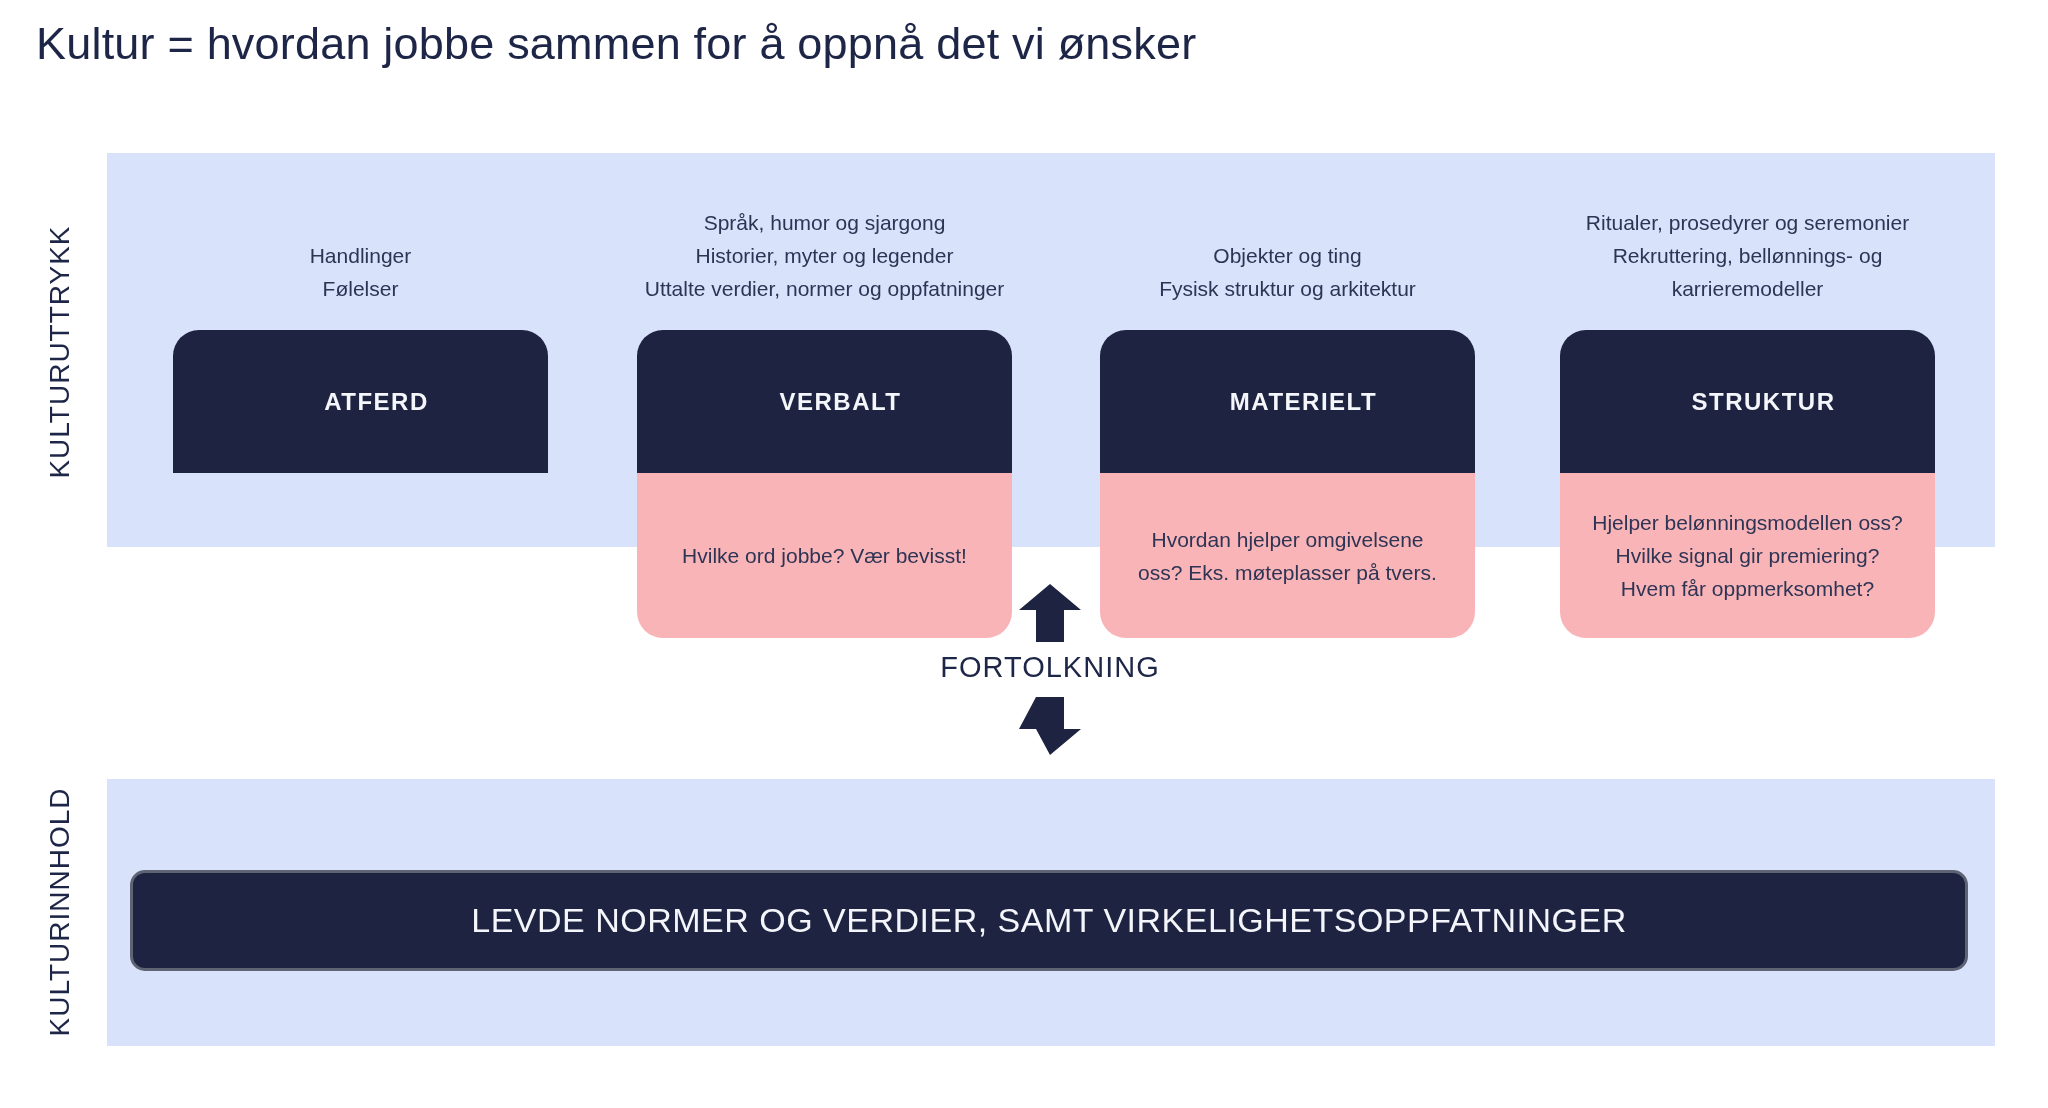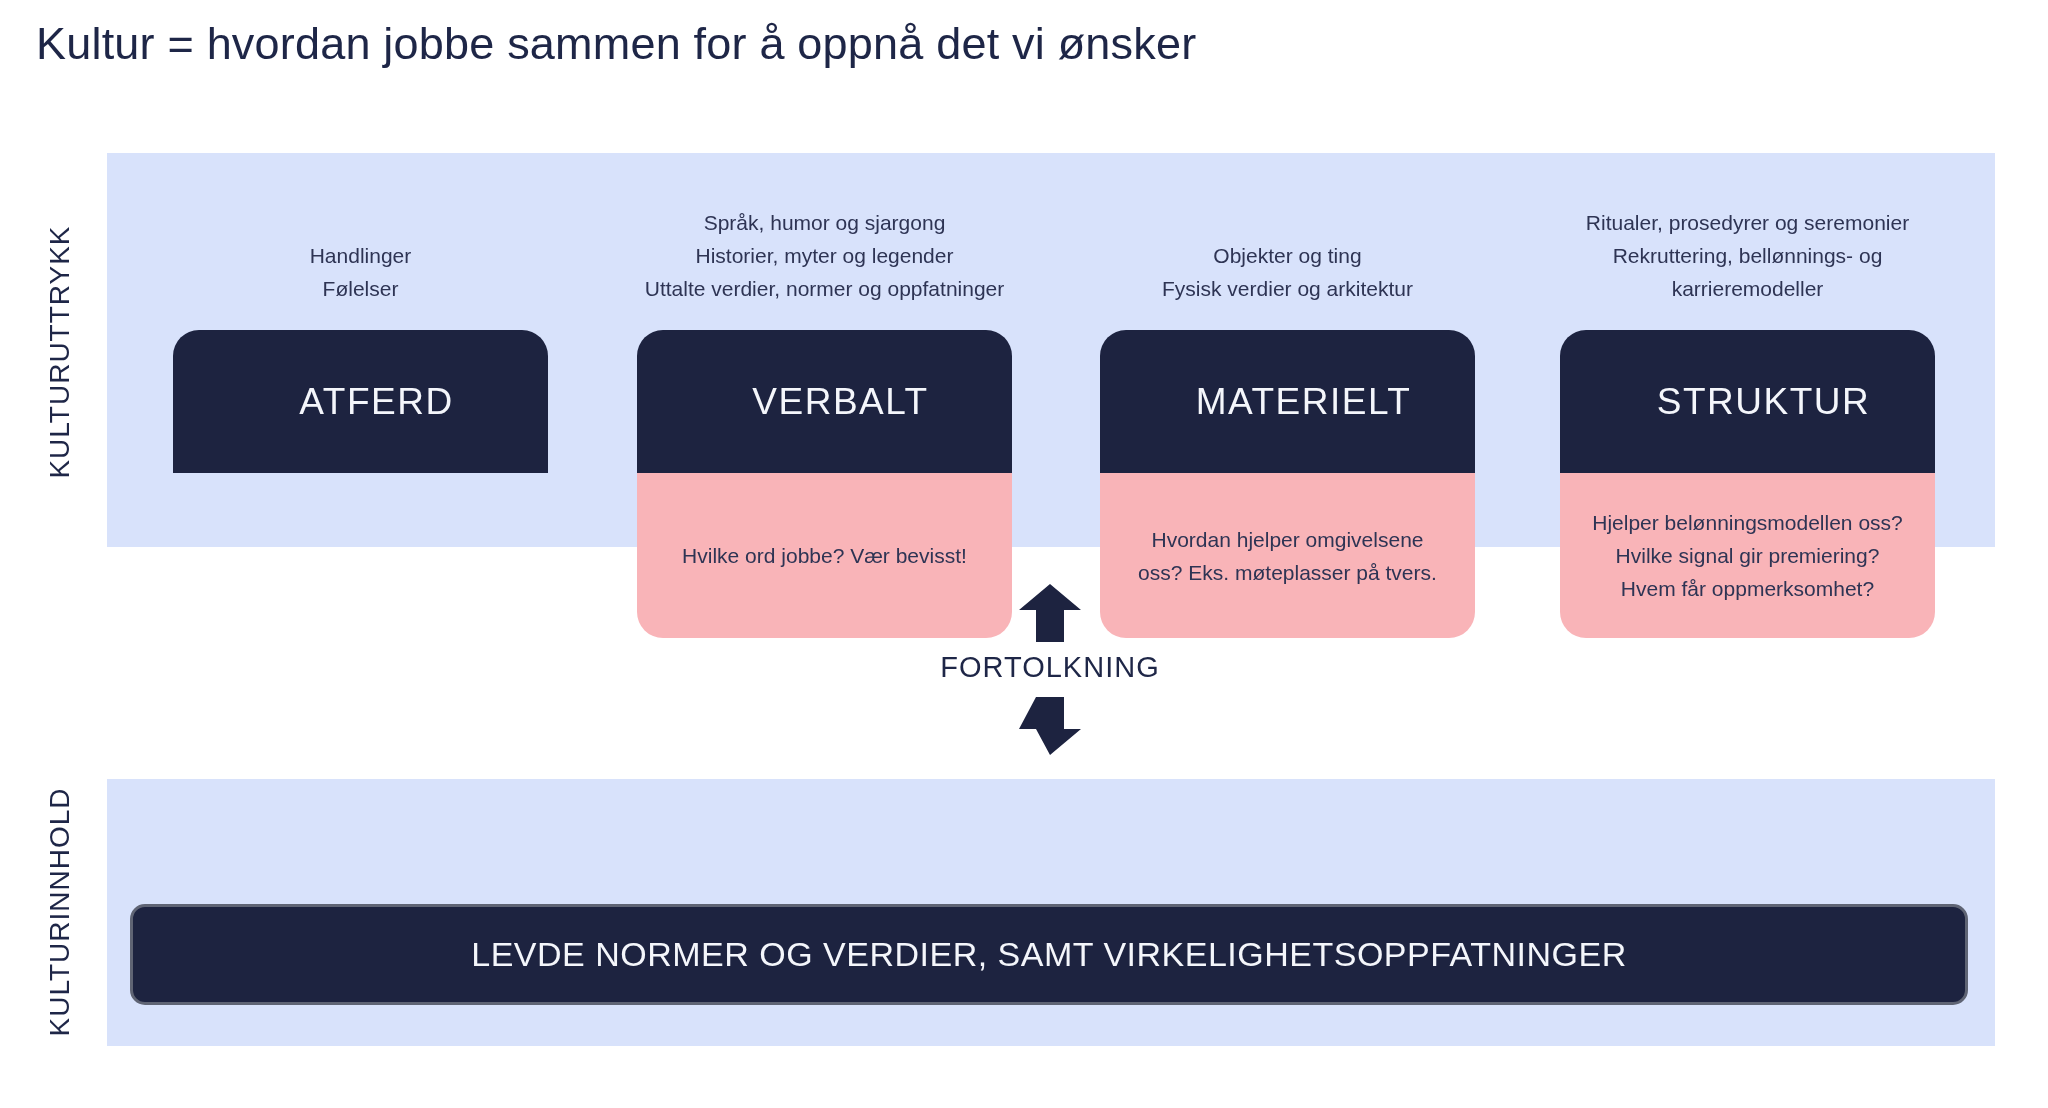--- a/index.html
+++ b/index.html
@@ -26,29 +26,29 @@
   .col{position:absolute;width:375px;}
   .col.c0{left:173px;} .col.c1{left:637px;} .col.c2{left:1100px;} .col.c3{left:1560px;}
 
   .col-labels{position:absolute;top:190px;width:375px;height:115px;
               display:flex;align-items:flex-end;justify-content:center;text-align:center;
               font-size:21px;line-height:33px;color:var(--text-muted);white-space:pre-line;}
 
   .card{position:absolute;top:330px;width:375px;height:308px;border-radius:26px;
         overflow:hidden;display:flex;flex-direction:column;}
   .card-header{height:143px;background:var(--dark);display:flex;align-items:center;justify-content:center;}
-  .card-title{color:var(--on-dark);font-size:37px;font-weight:400;letter-spacing:1.5px;margin-left:32px;}
+  .card-title{color:var(--on-dark);font-size:24px;font-weight:700;letter-spacing:1.5px;margin-left:32px;}
   .card-question{flex:1;background:var(--pink);display:flex;align-items:center;justify-content:center;
                  text-align:center;font-size:21px;line-height:33px;color:var(--text-muted);white-space:pre-line;}
   .arrow-svg{position:absolute;width:62px;height:58px;left:1019px;}
   .arrow-up{top:584px;} .arrow-down{top:697px;}
   .connector-label{position:absolute;left:850px;top:651px;width:400px;text-align:center;
                    font-size:29px;font-weight:400;letter-spacing:1px;color:var(--text-dark);}
 
-  .bottom-bar{position:absolute;left:130px;top:904px;width:1838px;height:101px;
+  .bottom-bar{position:absolute;left:130px;top:870px;width:1838px;height:101px;
               background:var(--dark);border:3px solid var(--bar-border);border-radius:15px;
               display:flex;align-items:center;justify-content:center;}
   .bottom-bar-text{color:var(--on-dark);font-size:34px;font-weight:400;letter-spacing:0.5px;white-space:nowrap;}
 </style>
 </head>
 <body>
 
 <div class="stage">
 
   <div class="title">Kultur = hvordan jobbe sammen for å oppnå det vi ønsker</div>
@@ -73,21 +73,21 @@
     <div class="card">
       <div class="card-header">
         <span class="card-title">VERBALT</span>
       </div>
       <div class="card-question">Hvilke ord jobbe? Vær bevisst!</div>
     </div>
   </div>
 
   <div class="col c2">
     <div class="col-labels">Objekter og ting
-Fysisk verdier og arkitektur</div>
+Fysisk struktur og arkitektur</div>
     <div class="card">
       <div class="card-header">
         <span class="card-title">MATERIELT</span>
       </div>
       <div class="card-question">Hvordan hjelper omgivelsene
 oss? Eks. møteplasser på tvers.</div>
     </div>
   </div>
 
   <div class="col c3">

